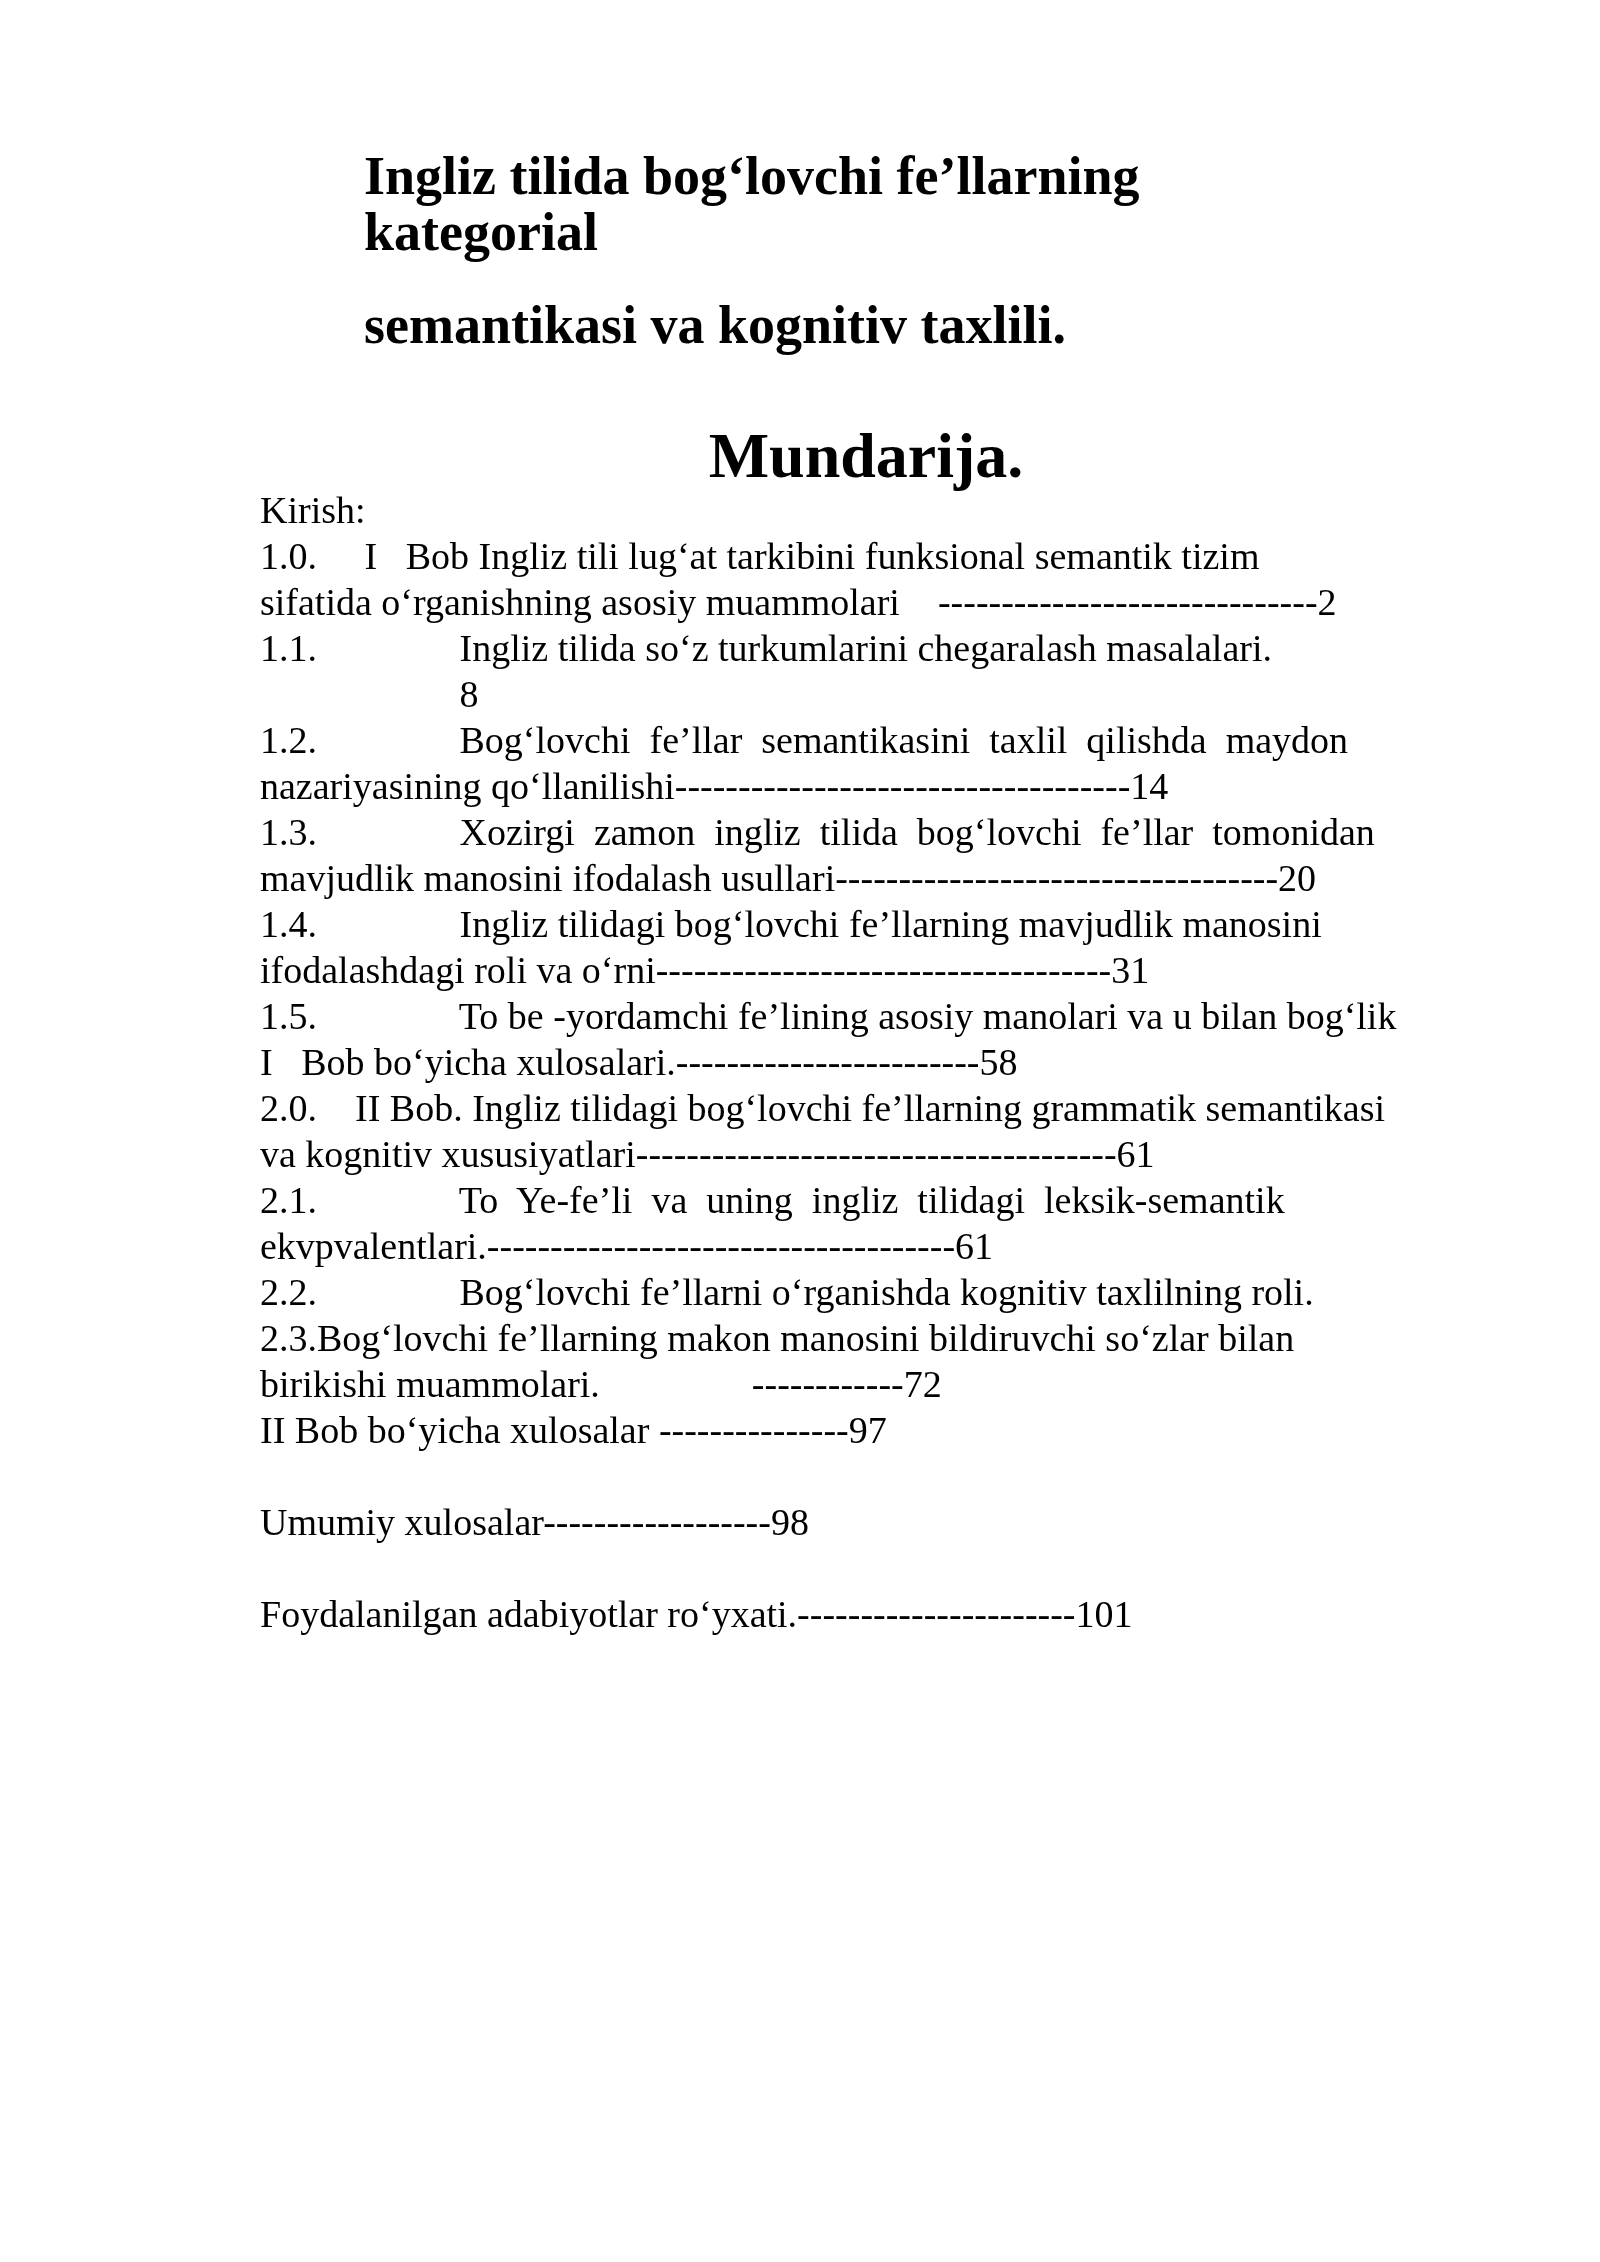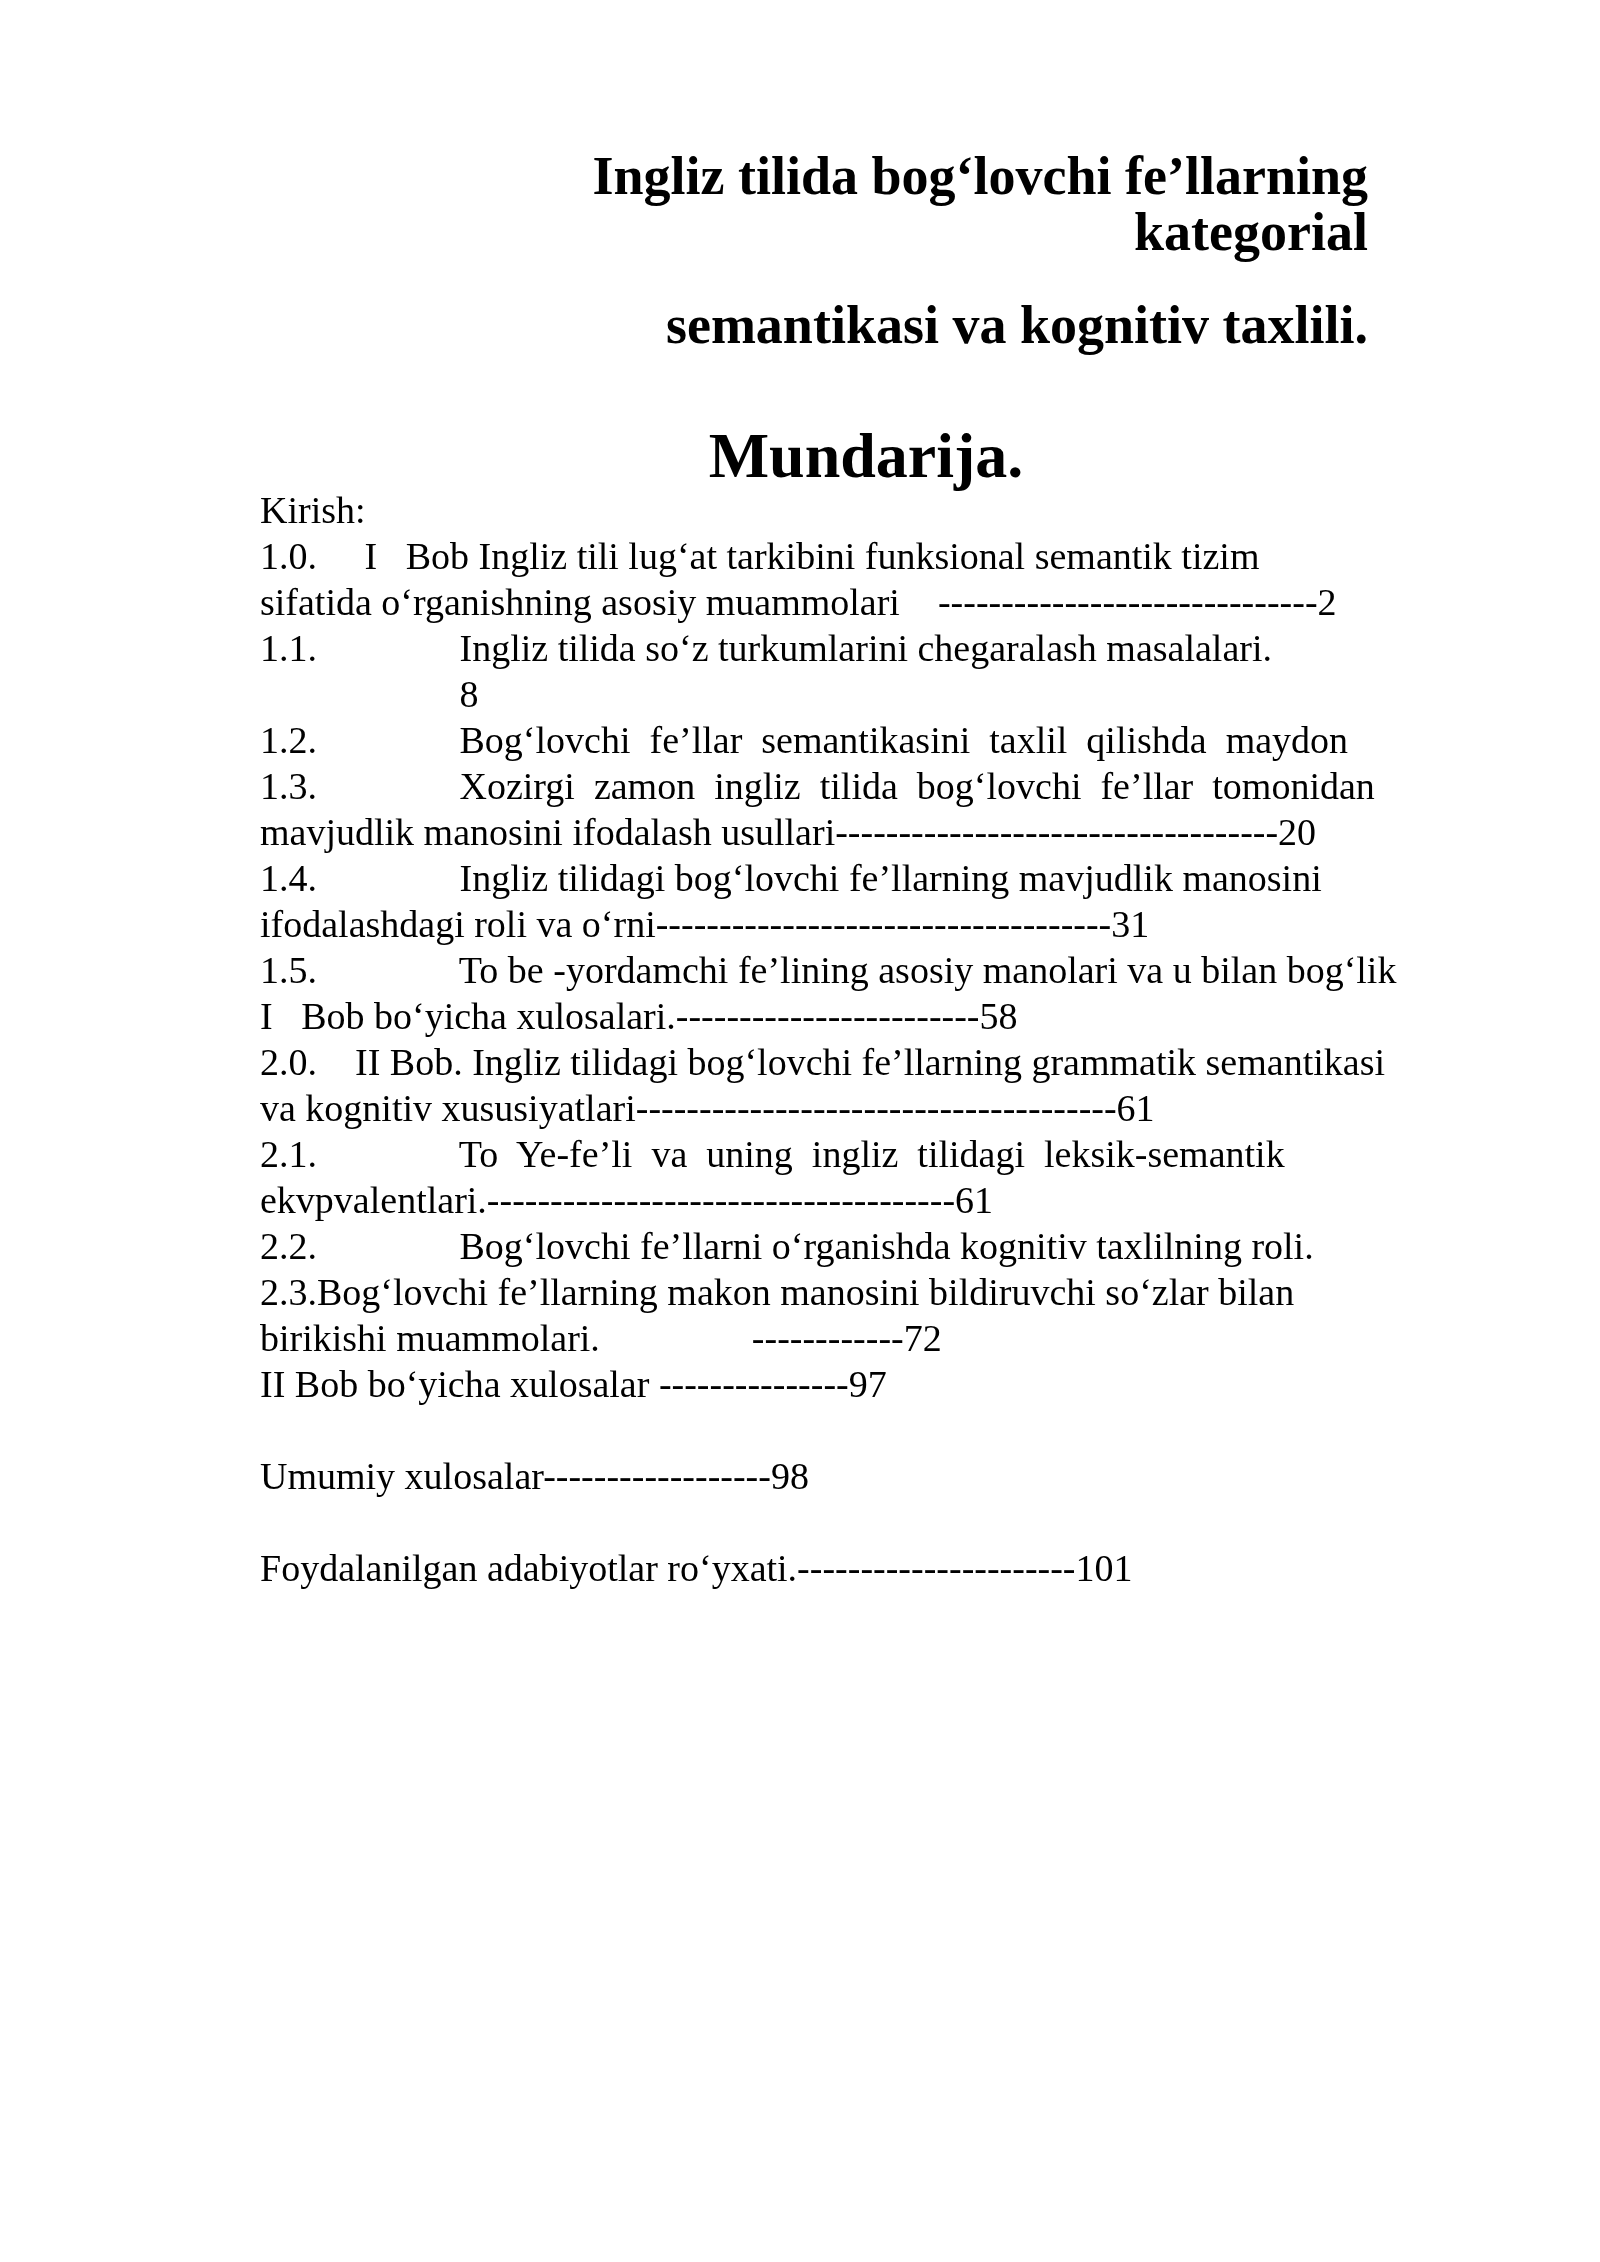--- a/index.html
+++ b/index.html
@@ -16,21 +16,21 @@
     overflow: hidden;
   }
   .page {
     position: absolute;
     inset: 0;
     background: #ffffff;
   }
   .title-block {
     margin: 148px 0 0 364px;
     width: 1004px;
-    text-align: right;
+    text-align: left;
     font-weight: bold;
     font-size: 54px;
     line-height: 56px;
   }
   .title-line-2 {
     margin-top: 37px;
   }
   .toc-heading {
     margin: 76px 0 0 364px;
     width: 1004px;
@@ -62,20 +62,21 @@
 
   <div class="toc-heading">Mundarija.</div>
 
   <div class="toc-body">
     <div class="toc-line">Kirish:</div>
     <div class="toc-line">1.0.     I   Bob Ingliz tili lug‘at tarkibini funksional semantik tizim</div>
     <div class="toc-line">sifatida o‘rganishning asosiy muammolari    ------------------------------2</div>
     <div class="toc-line">1.1.               Ingliz tilida so‘z turkumlarini chegaralash masalalari.</div>
     <div class="toc-line">                     8</div>
     <div class="toc-line">1.2.               Bog‘lovchi  fe’llar  semantikasini  taxlil  qilishda  maydon</div>
+    <div class="toc-line">nazariyasining qo‘llanilishi------------------------------------14</div>
     <div class="toc-line">1.3.               Xozirgi  zamon  ingliz  tilida  bog‘lovchi  fe’llar  tomonidan</div>
     <div class="toc-line">mavjudlik manosini ifodalash usullari-----------------------------------20</div>
     <div class="toc-line">1.4.               Ingliz tilidagi bog‘lovchi fe’llarning mavjudlik manosini</div>
     <div class="toc-line">ifodalashdagi roli va o‘rni------------------------------------31</div>
     <div class="toc-line">1.5.               To be -yordamchi fe’lining asosiy manolari va u bilan bog‘lik</div>
     <div class="toc-line">I   Bob bo‘yicha xulosalari.------------------------58</div>
     <div class="toc-line">2.0.    II Bob. Ingliz tilidagi bog‘lovchi fe’llarning grammatik semantikasi</div>
     <div class="toc-line">va kognitiv xususiyatlari--------------------------------------61</div>
     <div class="toc-line">2.1.               To  Ye-fe’li  va  uning  ingliz  tilidagi  leksik-semantik</div>
     <div class="toc-line">ekvpvalentlari.-------------------------------------61</div>

